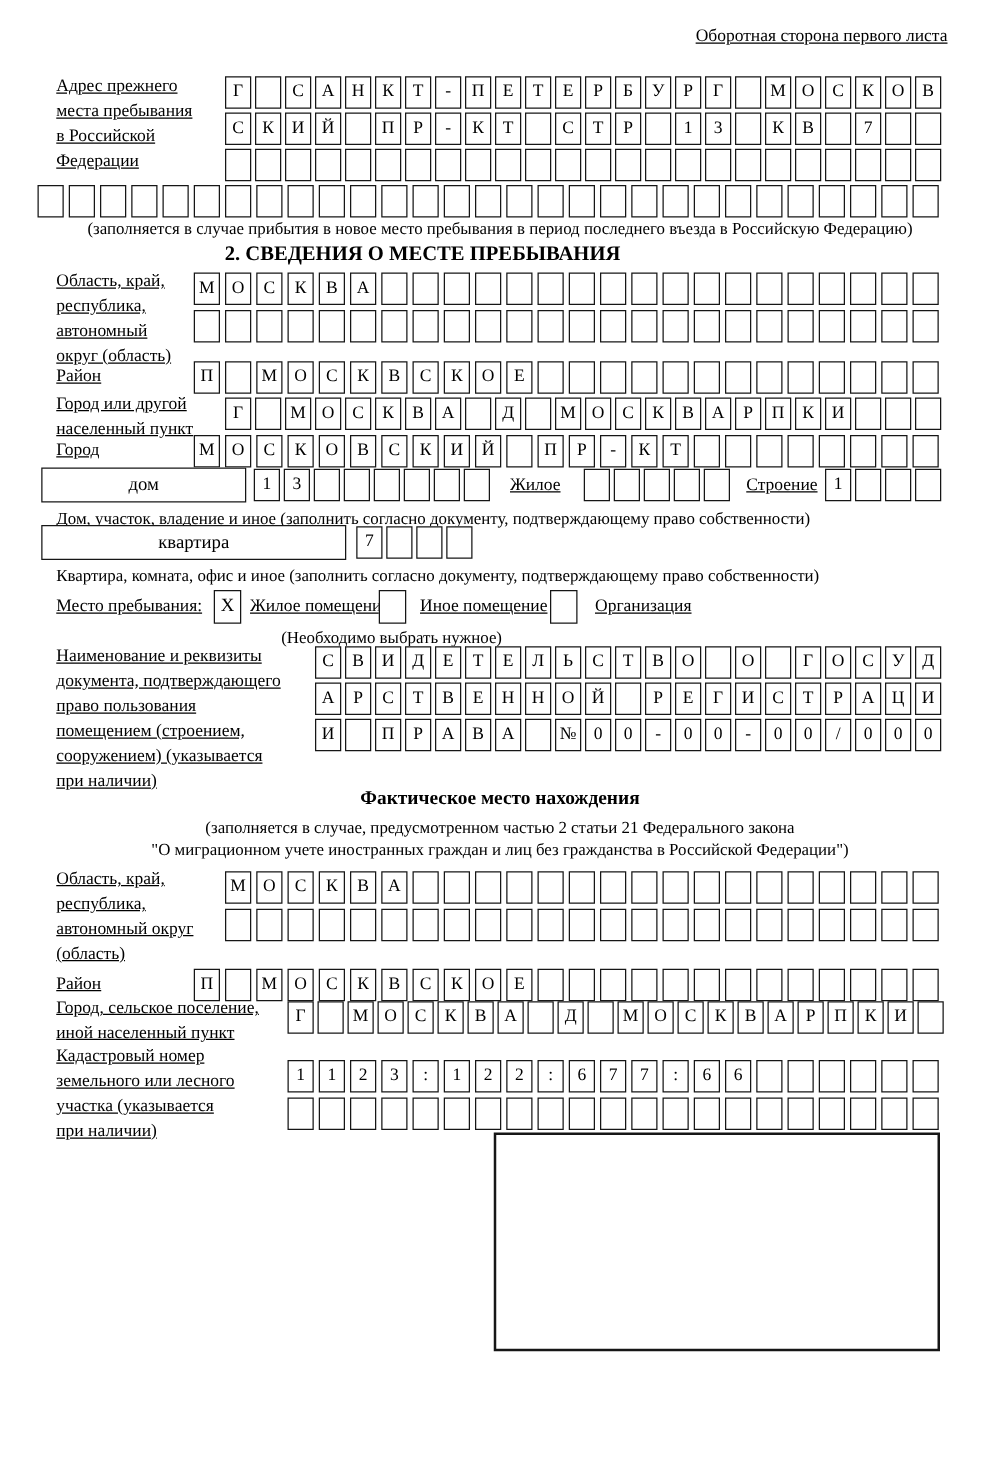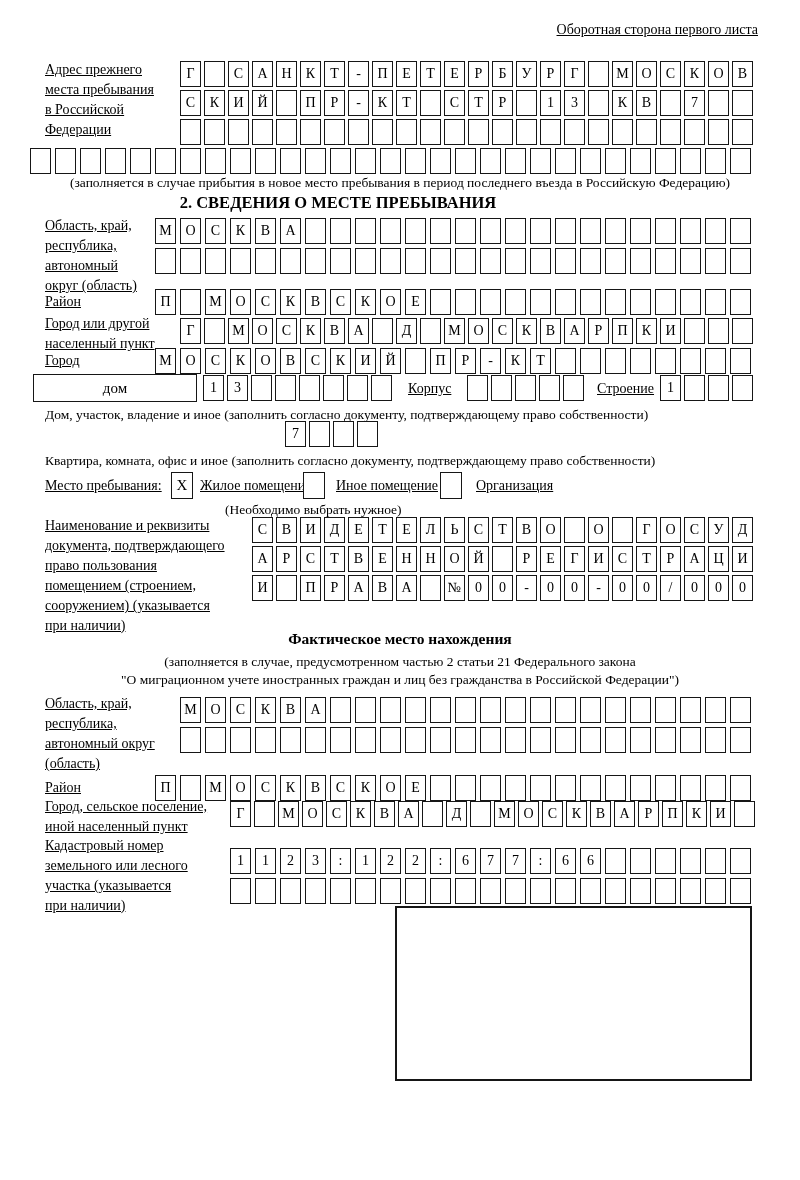--- a/index.html
+++ b/index.html
@@ -53,26 +53,27 @@
 
   <div class="abs lbl" style="top:314px;left:45px;width:135px;">Город или другой
 населенный пункт</div>
   <div class="abs cells tight" style="top:318px;left:180px;"><span class="cell">Г</span><span class="cell"></span><span class="cell">М</span><span class="cell">О</span><span class="cell">С</span><span class="cell">К</span><span class="cell">В</span><span class="cell">А</span><span class="cell"></span><span class="cell">Д</span><span class="cell"></span><span class="cell">М</span><span class="cell">О</span><span class="cell">С</span><span class="cell">К</span><span class="cell">В</span><span class="cell">А</span><span class="cell">Р</span><span class="cell">П</span><span class="cell">К</span><span class="cell">И</span><span class="cell"></span><span class="cell"></span><span class="cell"></span></div>
 
   <div class="abs lbl" style="top:351px;left:45px;">Город</div>
   <div class="abs cells" style="top:348px;left:155px;"><span class="cell">М</span><span class="cell">О</span><span class="cell">С</span><span class="cell">К</span><span class="cell">О</span><span class="cell">В</span><span class="cell">С</span><span class="cell">К</span><span class="cell">И</span><span class="cell">Й</span><span class="cell"></span><span class="cell">П</span><span class="cell">Р</span><span class="cell">-</span><span class="cell">К</span><span class="cell">Т</span><span class="cell"></span><span class="cell"></span><span class="cell"></span><span class="cell"></span><span class="cell"></span><span class="cell"></span><span class="cell"></span><span class="cell"></span></div>
 
   <div class="abs namedbox" style="top:374px;left:33px;width:164px;">дом</div>
   <div class="abs cells tight" style="top:375px;left:203px;"><span class="cell">1</span><span class="cell">3</span><span class="cell"></span><span class="cell"></span><span class="cell"></span><span class="cell"></span><span class="cell"></span><span class="cell"></span></div>
-  <div class="abs lbl" style="top:379px;left:408px;">Корпус</div>
+  <div class="abs lbl" style="top:379px;left:408px;">Жилое</div>
   <div class="abs cells tight" style="top:375px;left:467px;"><span class="cell"></span><span class="cell"></span><span class="cell"></span><span class="cell"></span><span class="cell"></span></div>
   <div class="abs lbl" style="top:379px;left:597px;">Строение</div>
   <div class="abs cells tight" style="top:375px;left:660px;"><span class="cell">1</span><span class="cell"></span><span class="cell"></span><span class="cell"></span></div>
   <div class="abs note" style="top:406px;left:45px;">Дом, участок, владение и иное (заполнить согласно документу, подтверждающему право собственности)</div>
 
+  <div class="abs namedbox" style="top:420px;left:33px;width:244px;">квартира</div>
   <div class="abs cells tight" style="top:421px;left:285px;"><span class="cell">7</span><span class="cell"></span><span class="cell"></span><span class="cell"></span></div>
   <div class="abs note" style="top:452px;left:45px;">Квартира, комната, офис и иное (заполнить согласно документу, подтверждающему право собственности)</div>
 
   <div class="abs lbl" style="top:476px;left:45px;">Место пребывания:</div>
   <span class="abs mark" style="top:472px;left:171px;">X</span>
   <div class="abs lbl" style="top:476px;left:200px;">Жилое помещение</div>
   <span class="abs mark" style="top:472px;left:303px;"></span>
   <div class="abs lbl" style="top:476px;left:336px;">Иное помещение</div>
   <span class="abs mark" style="top:472px;left:440px;"></span>
   <div class="abs lbl" style="top:476px;left:476px;">Организация</div>

